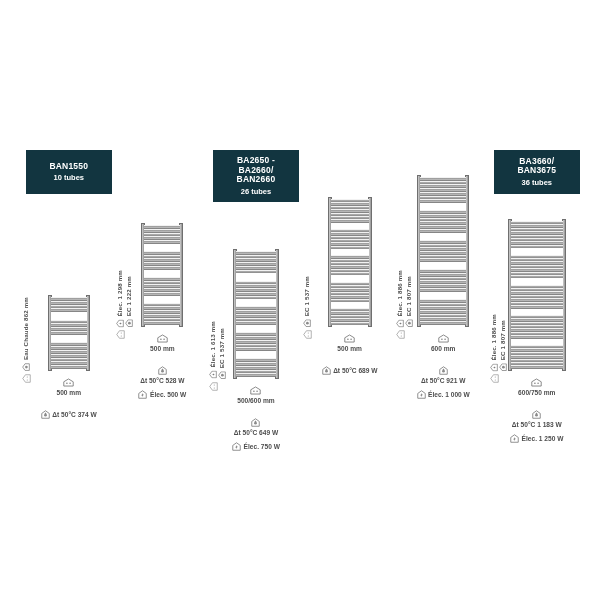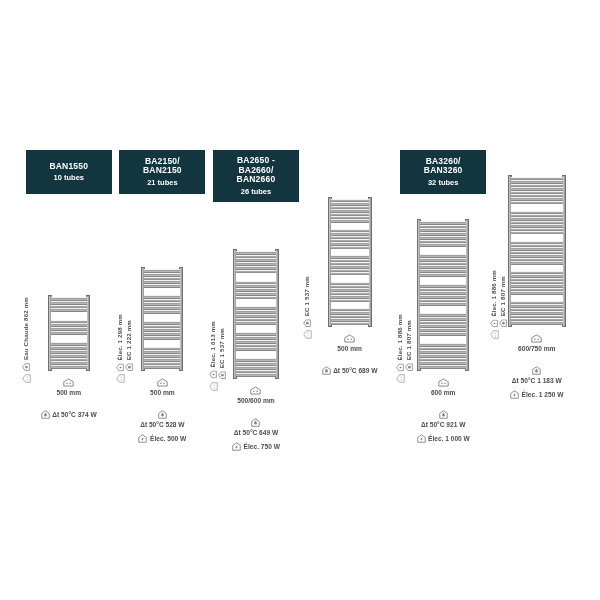--- a/index.html
+++ b/index.html
@@ -245,25 +245,20 @@
               <svg width="9" height="9" viewBox="0 0 12 12">
                 <path d="M1 4.6 L6 1 L11 4.6 V11 H1 Z" fill="#fff" stroke="#6d6d6d" stroke-width="1"></path>
                 <path d="M6 3.4 C7.4 5 7.8 6 7.8 7 A1.8 1.8 0 0 1 4.2 7 C4.2 6 4.6 5 6 3.4 Z" fill="#8a8a8a"></path>
               </svg>
             </span>
             <span class="ptxt">Δt 50°C 374 W</span>
           </div>
         </div>
       </div>
       <div class="col">
-        <div class="badge">
-          <div class="badge-code">BA2150/
-BAN2150</div>
-          <div class="badge-tubes">21 tubes</div>
-        </div>
         <div class="draw-area">
           <div class="vdims" style="left: 0px;">
             <div class="vdim">
               <span class="ico">
                 <svg width="8" height="8" viewBox="0 0 12 12">
                   <path d="M1 4.6 L6 1 L11 4.6 V11 H1 Z" fill="#fff" stroke="#6d6d6d" stroke-width="1"></path>
                   <circle cx="6" cy="6.6" r="2" fill="#8a8a8a"></circle>
                 </svg>
               </span>
               <span>EC 1 222 mm</span>
@@ -527,25 +522,20 @@
               <svg width="9" height="9" viewBox="0 0 12 12">
                 <path d="M1 4.6 L6 1 L11 4.6 V11 H1 Z" fill="#fff" stroke="#6d6d6d" stroke-width="1"></path>
                 <path d="M6 3.4 C7.4 5 7.8 6 7.8 7 A1.8 1.8 0 0 1 4.2 7 C4.2 6 4.6 5 6 3.4 Z" fill="#8a8a8a"></path>
               </svg>
             </span>
             <span class="ptxt">Δt 50°C 689 W</span>
           </div>
         </div>
       </div>
       <div class="col">
-        <div class="badge">
-          <div class="badge-code">BA3260/
-BAN3260</div>
-          <div class="badge-tubes">32 tubes</div>
-        </div>
         <div class="draw-area">
           <div class="vdims" style="left: 0px;">
             <div class="vdim">
               <span class="ico">
                 <svg width="8" height="8" viewBox="0 0 12 12">
                   <path d="M1 4.6 L6 1 L11 4.6 V11 H1 Z" fill="#fff" stroke="#6d6d6d" stroke-width="1"></path>
                   <circle cx="6" cy="6.6" r="2" fill="#8a8a8a"></circle>
                 </svg>
               </span>
               <span>EC 1 807 mm</span>
@@ -635,20 +625,25 @@
               <svg width="9" height="9" viewBox="0 0 12 12">
                 <path d="M1 4.6 L6 1 L11 4.6 V11 H1 Z" fill="#fff" stroke="#6d6d6d" stroke-width="1"></path>
                 <path d="M6.6 3.6 L4.4 7.2 H6 L5.4 9.6 L7.6 6 H6 Z" fill="#6d6d6d"></path>
               </svg>
             </span>
             <span class="ptxt">Élec. 1 000 W</span>
           </div>
         </div>
       </div>
       <div class="col">
+        <div class="badge">
+          <div class="badge-code">BA3660/
+BAN3675</div>
+          <div class="badge-tubes">36 tubes</div>
+        </div>
         <div class="draw-area">
           <div class="vdims" style="left: 0px;">
             <div class="vdim">
               <span class="ico">
                 <svg width="8" height="8" viewBox="0 0 12 12">
                   <path d="M1 4.6 L6 1 L11 4.6 V11 H1 Z" fill="#fff" stroke="#6d6d6d" stroke-width="1"></path>
                   <circle cx="6" cy="6.6" r="2" fill="#8a8a8a"></circle>
                 </svg>
               </span>
               <span>EC 1 807 mm</span>

